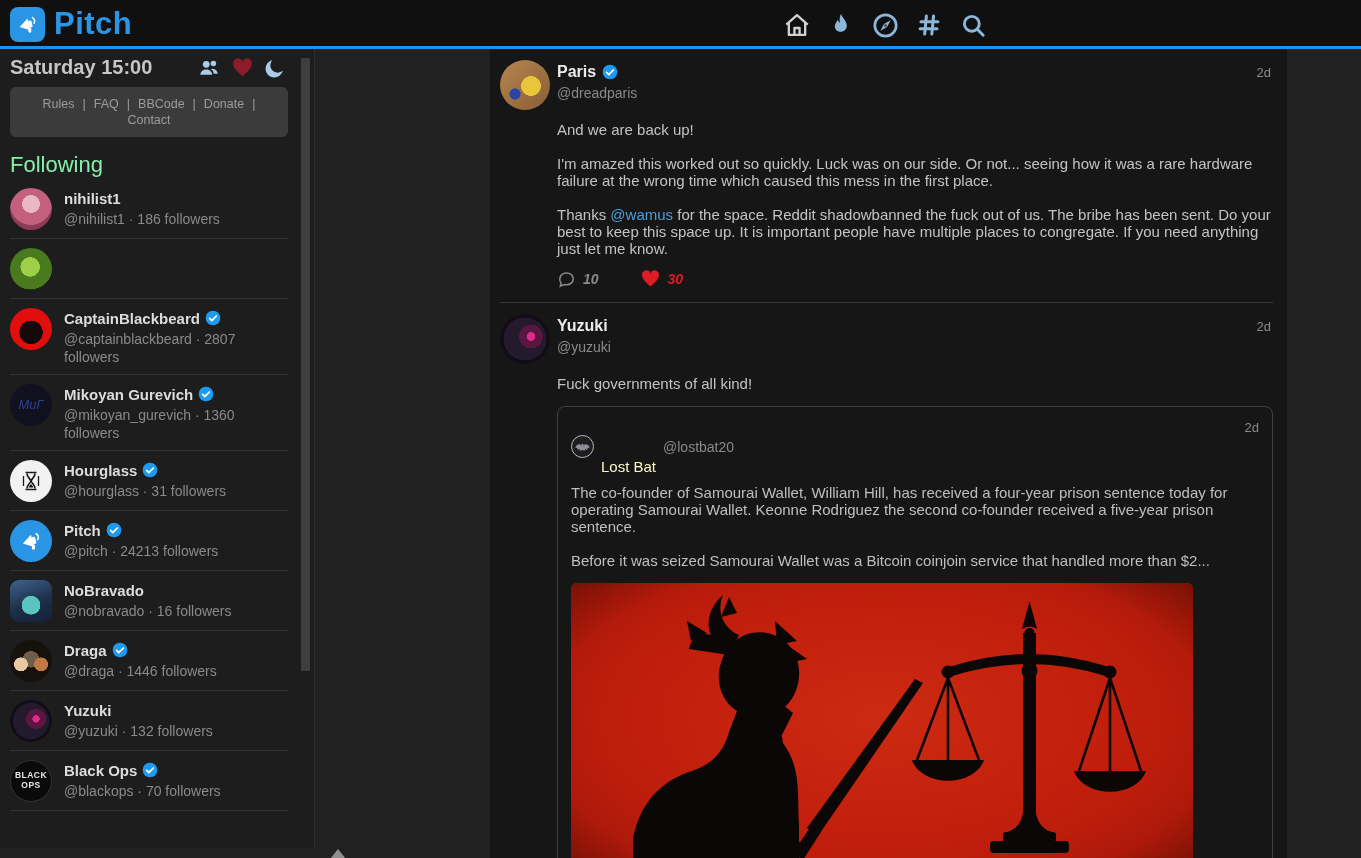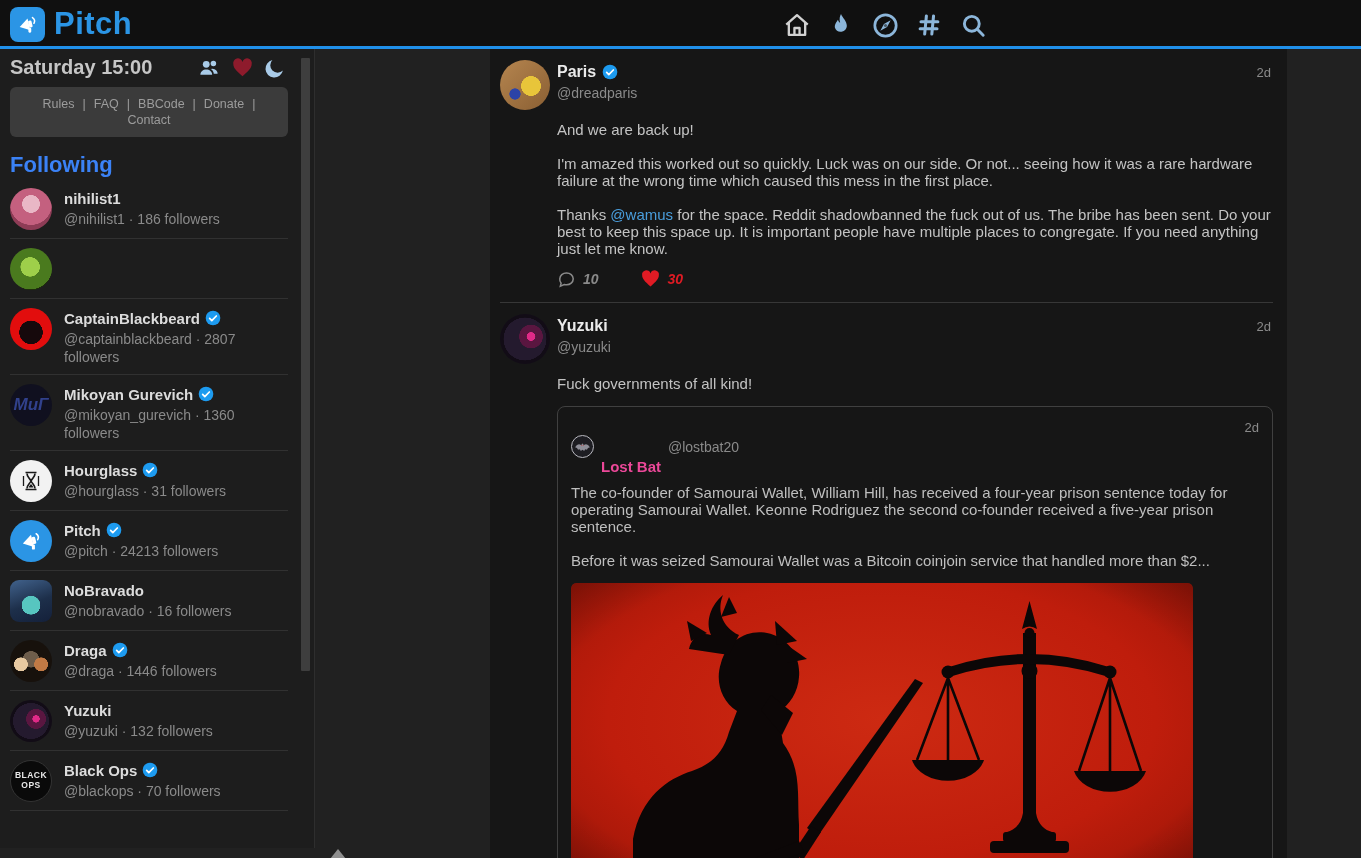--- a/index.html
+++ b/index.html
@@ -20,21 +20,21 @@
   .sidebar { position:absolute; top:39px; left:0; width:315px; height:809px;
     background:#1d1d1d; border-right:1px solid #2e2e2e; }
   .sidebar-inner { padding:0 12px 0 10px; width:300px; }
   .sb-head { display:flex; align-items:center; margin-top:17px; }
   .sb-title { flex:1; font-size:20px; font-weight:bold; color:#c6c6c6; }
   .sb-icons { display:flex; gap:10px; align-items:center; margin-right:2px; }
   .links-box { margin-top:8px; background:#3b3b3b; border-radius:6px;
     padding:9px 4px 8px; color:#9c9c9c; font-size:12.5px; line-height:1.3; }
   .links-row { display:flex; justify-content:center; gap:8px; }
   .links-row span { cursor:default; }
-  .following-title { font-size:22px; font-weight:bold; color:#3b82f6; margin:15px 0 1px; }
+  .following-title { font-size:22px; font-weight:normal; color:#86efac; margin:15px 0 1px; }
   .user-row { display:flex; gap:12px; padding:9px 0 8px; border-bottom:1px solid #313131;
     align-items:flex-start; }
   .avatar { width:42px; height:42px; border-radius:50%; flex:none; overflow:hidden;
     display:flex; align-items:center; justify-content:center; }
   .avatar.square { border-radius:9px; }
   .user-meta { padding-top:1px; min-width:0; }
   .user-name-row { display:flex; align-items:center; gap:5px; }
   .user-name { font-size:15px; font-weight:bold; color:#dcdcdc; line-height:19px; }
   .user-handle { font-size:14px; color:#8a8a8a; line-height:18px; margin-top:2px; }
   .badge { width:16px; height:16px; flex:none; }
@@ -63,21 +63,21 @@
   .action { display:flex; gap:7px; align-items:center; color:#8a8a8a; font-size:14px; font-weight:bold; }
   .action.liked { color:#e01b24; }
   .post-divider { height:1px; background:#373737; margin:0 14px 0 10px; }
 
   
   .quote { position:relative; margin:14px 0 0 57px; width:716px; border:1px solid #404040;
     border-radius:8px; padding:11px 13px 13px; }
   .quote-head { display:flex; align-items:center; gap:7px; }
   .quote-avatar { width:23px; height:23px; border-radius:50%; flex:none; background:#1d1d22;
     border:1px solid #b9b9c0; display:flex; align-items:center; justify-content:center; }
-  .quote-author { font-size:15px; font-weight:bold; color:#ec4899;margin-top:40px; }
+  .quote-author { font-size:15px; font-weight:normal; color:#fef9c3;margin-top:40px; }
   .quote-handle { font-size:14px; color:#8a8a8a; }
   .quote-time { position:absolute; right:13px; top:13px; color:#8a8a8a; font-size:13px; }
   .quote-body { margin-top:9px; color:#bfbfbf; font-size:15px; line-height:17px; }
   .quote-body p + p { margin-top:17px; }
   .quote-image { margin-top:14px; width:622px; height:323px; border-radius:5px; display:block; }
 
   .avatar-text { display:block; text-align:center; }
 </style>
 </head>
 <body>
@@ -188,21 +188,21 @@
               <svg class="badge" viewBox="0 0 24 24">
                 <circle cx="12" cy="12" r="11" fill="#1d9bf0"></circle>
                 <path d="M7 12.6 l3.2 3.2 L17 9" stroke="#fff" stroke-width="2.6" fill="none" stroke-linecap="round" stroke-linejoin="round"></path>
               </svg>
             </div>
             <div class="user-handle">@captainblackbeard · 2807 followers</div>
           </div>
         </div>
         <div class="user-row">
           <span class="avatar" style="background:#10101f">
-            <span class="avatar-text" style="color:#31418c;font-style:italic;font-weight:bold;font-size:17px">МиГ</span>
+            <span class="avatar-text" style="color:#31418c;font-style:italic;font-weight:normal;font-size:13px">МиГ</span>
           </span>
           <div class="user-meta">
             <div class="user-name-row">
               <span class="user-name">Mikoyan Gurevich</span>
               <svg class="badge" viewBox="0 0 24 24">
                 <circle cx="12" cy="12" r="11" fill="#1d9bf0"></circle>
                 <path d="M7 12.6 l3.2 3.2 L17 9" stroke="#fff" stroke-width="2.6" fill="none" stroke-linecap="round" stroke-linejoin="round"></path>
               </svg>
             </div>
             <div class="user-handle">@mikoyan_gurevich · 1360 followers</div>

